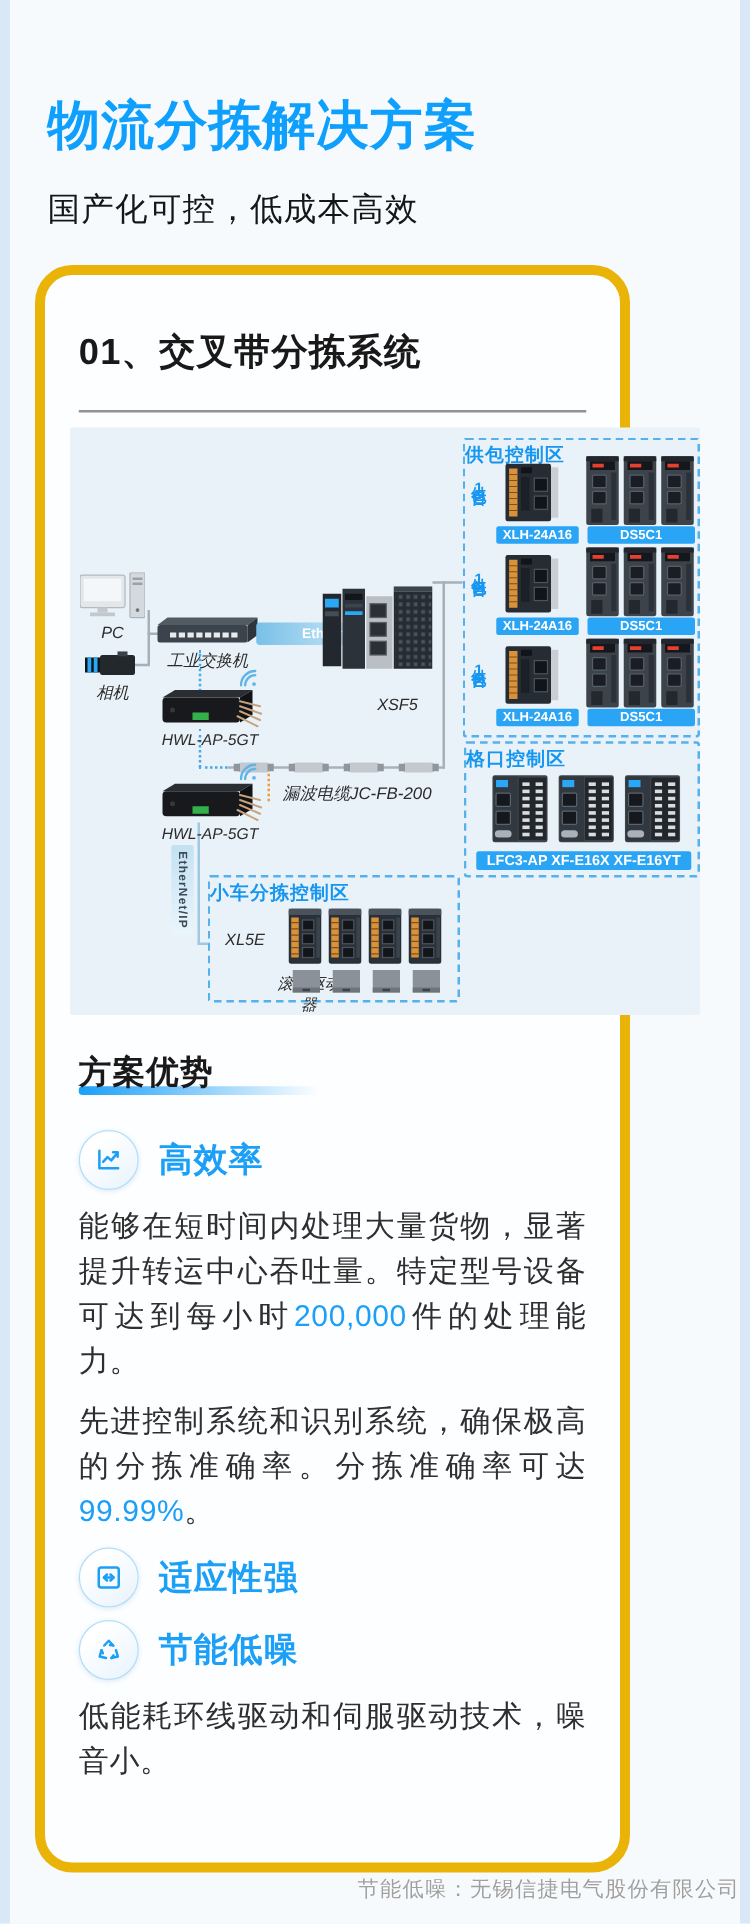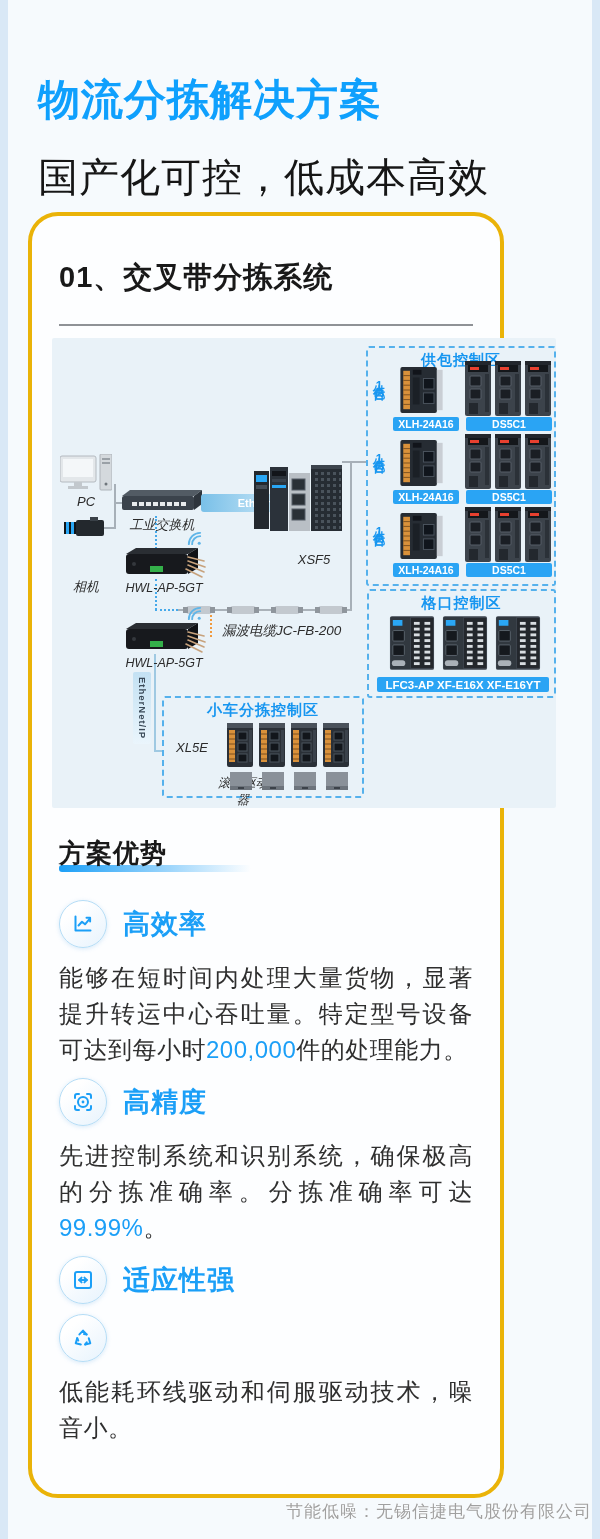--- a/index.html
+++ b/index.html
@@ -3,44 +3,44 @@
 <meta charset="utf-8">
 <style>
   html,body{margin:0;padding:0;}
   body{background:#eef4fa;font-family:"Liberation Sans","DejaVu Sans",sans-serif;}
   .page{position:relative;width:600px;height:1539px;background:#f6fafd;overflow:hidden;margin:0 auto;}
   .edge{position:absolute;top:0;bottom:0;width:8px;background:#d9e8f6;}
   .edge.l{left:0}.edge.r{right:0}
 
   
   .hd-title{position:absolute;left:38px;top:72px;font-size:42px;font-weight:bold;color:#0fa0fd;letter-spacing:1px;}
-  .hd-sub{position:absolute;left:38px;top:150px;font-size:40px;color:#161616;letter-spacing:1px;}
+  .hd-sub{position:absolute;left:38px;top:150px;font-size:26px;color:#161616;letter-spacing:1px;}
 
   
   .card{position:absolute;left:28px;top:212px;width:476px;height:1286px;box-sizing:border-box;
-        border:4px solid #eab308;border-radius:30px;background:#fdfeff;padding:0 20px;}
+        border:8px solid #eab308;border-radius:30px;background:#fdfeff;padding:0 20px;}
   .sec-h{margin:42px 7px 0;font-size:29px;font-weight:bold;color:#191919;letter-spacing:1px;}
   .divider{margin:26px 7px 0;height:2px;background:#8f9296;}
 
   
   .diagram{position:relative;margin-top:12px;width:504px;height:470px;background:#e9f2f8;border-radius:2px;}
   .d-label{position:absolute;font-size:13px;color:#2b2b2b;text-align:center;font-style:italic;}
   .ln{position:absolute;background:#a7b0b8;}
   .ln-dot-b{position:absolute;border-left:2px dotted #45a9ea;width:0;}
   .ln-dot-bh{position:absolute;border-top:2px dotted #45a9ea;height:0;}
   .ln-dot-o{position:absolute;border-left:2px dotted #f09a3e;width:0;}
   .ln-lt{position:absolute;background:#9fc9e2;}
   .eth-band{position:absolute;left:149px;top:156px;width:54px;height:18px;border-radius:3px;
             background:linear-gradient(90deg,#79c0e8,#cfe9f8);color:#fff;font-size:11px;font-weight:bold;
             display:flex;align-items:center;justify-content:center;padding-left:32px;}
   .ethip-band{position:absolute;left:81px;top:334px;width:18px;height:72px;border-radius:2px;
               background:linear-gradient(180deg,#c3e1f3,#eaf5fc);display:flex;align-items:center;justify-content:center;}
   .ethip-band span{writing-mode:vertical-rl;text-orientation:mixed;font-size:9.5px;font-weight:bold;color:#3a4a58;letter-spacing:1px;}
   .zone{position:absolute;border:2px dashed #55b1ec;border-radius:3px;box-sizing:border-box;}
-  .zone-title{position:absolute;left:0;right:0;top:3px;text-align:center;font-size:15px;font-weight:bold;color:#1796f0;letter-spacing:1px;}
+  .zone-title{position:absolute;left:0;right:0;top:3px;text-align:left;font-size:15px;font-weight:bold;color:#1796f0;letter-spacing:1px;}
   .v-station{position:absolute;writing-mode:vertical-lr;text-orientation:upright;font-size:12px;font-weight:bold;color:#1796f0;line-height:14px;letter-spacing:1px;}
   .bar{position:absolute;background:#2aa4f4;color:#fff;font-weight:bold;text-align:right;border-radius:2px;
        display:flex;align-items:center;justify-content:center;}
   .dev{position:absolute;}
 
   
   .adv-h{margin:28px 0 0 7px;font-size:26px;font-weight:bold;color:#191919;letter-spacing:1px;}
   .adv-underline{margin:-6px 0 0 7px;width:192px;height:7px;border-radius:3px;
                  background:linear-gradient(90deg,#1b9ff7,rgba(27,159,247,0));}
   .adv-head{display:flex;align-items:center;gap:16px;margin:28px 0 0 7px;}
@@ -203,21 +203,21 @@
       </svg>
       <div class="d-label" style="left:58px;top:178px;width:104px;">工业交换机</div>
 
       <svg class="dev" style="left:12px;top:179px;width:44px;height:22px" viewBox="0 0 44 22">
         <rect x="12" y="3" width="28" height="16" rx="2" fill="#23282d"></rect>
         <rect x="26" y="0" width="8" height="4" fill="#3a4148"></rect>
         <rect x="0" y="5" width="12" height="12" fill="#101418"></rect>
         <rect x="2" y="5" width="3" height="12" fill="#2aa7f5"></rect>
         <rect x="7" y="5" width="3" height="12" fill="#2aa7f5"></rect>
       </svg>
-      <div class="d-label" style="left:12px;top:203px;width:44px;margin-top:37px;">相机</div>
+      <div class="d-label" style="left:12px;top:203px;width:44px;">相机</div>
 
       <div class="eth-band">
         <span>Ethernet</span>
       </div>
 
       <svg class="dev" style="left:202px;top:127px;width:88px;height:68px" viewBox="0 0 88 68">
         <rect x="0" y="6" width="15" height="58" fill="#23282e"></rect>
         <rect x="2" y="10" width="11" height="7" fill="#2aa7f5"></rect>
         <rect x="2" y="20" width="11" height="4" fill="#444c55"></rect>
         <rect x="16" y="2" width="18" height="64" fill="#2b323a"></rect>
@@ -378,33 +378,20 @@
         <svg width="24" height="24" viewBox="0 0 24 24" fill="none" stroke="#1b9ff7" stroke-width="2" stroke-linecap="round" stroke-linejoin="round">
           <path d="M4.5 4.5v14h15"></path>
           <path d="M7.5 13.5l3.5-3.8 3 2.6 5-6"></path>
           <path d="M15.5 5.8h3.6v3.6"></path>
         </svg>
       </div>
       <div class="adv-title">高效率</div>
     </div>
     <div class="adv-text"><span>能够在短时间内处理大量货物，显著提升转运中心吞吐量。特定型号设备可达到每小时</span><span class="hl">200,000</span><span>件的处理能力。</span></div>
 
-    <div class="adv-head tight">
-      <div class="adv-icon">
-        <svg width="24" height="24" viewBox="0 0 24 24" fill="none" stroke="#1b9ff7" stroke-width="2" stroke-linecap="round" stroke-linejoin="round">
-          <path d="M4 8V6a2 2 0 0 1 2-2h2"></path>
-            <path d="M16 4h2a2 2 0 0 1 2 2v2"></path>
-          <path d="M20 16v2a2 2 0 0 1-2 2h-2"></path>
-            <path d="M8 20H6a2 2 0 0 1-2-2v-2"></path>
-          <circle cx="12" cy="12" r="5"></circle>
-            <circle cx="12" cy="12" r="1.4" fill="#1b9ff7" stroke="none"></circle>
-        </svg>
-      </div>
-      <div class="adv-title">高精度</div>
-    </div>
     <div class="adv-text"><span>先进控制系统和识别系统，确保极高的分拣准确率。分拣准确率可达</span><span class="hl">99.99%</span><span>。</span></div>
 
     <div class="adv-head tight">
       <div class="adv-icon">
         <svg width="24" height="24" viewBox="0 0 24 24" fill="none" stroke="#1b9ff7" stroke-width="2" stroke-linecap="round" stroke-linejoin="round">
           <rect x="4" y="4" width="16" height="16" rx="2"></rect>
           <path d="M8.2 12h7.6"></path>
           <path d="M10.6 9.6L8.2 12l2.4 2.4"></path>
           <path d="M13.4 9.6l2.4 2.4-2.4 2.4"></path>
         </svg>
@@ -424,18 +411,19 @@
                 <path d="M-3.6 -4.6L0 -8.4l3.6 3.8"></path>
                 <path d="M3.6 -4.6L1 -4.9"></path>
               </g>
             <g transform="rotate(240)">
                 <path d="M-3.6 -4.6L0 -8.4l3.6 3.8"></path>
                 <path d="M3.6 -4.6L1 -4.9"></path>
               </g>
           </g>
         </svg>
       </div>
+      <div class="adv-title">节能低噪</div>
     </div>
     <div class="adv-text"><span>低能耗环线驱动和伺服驱动技术，噪音小。</span><span class="hl"></span><span></span></div>
   </div>
 
   <div class="footer">节能低噪：无锡信捷电气股份有限公司</div>
 </div>
 
 </body></html>

